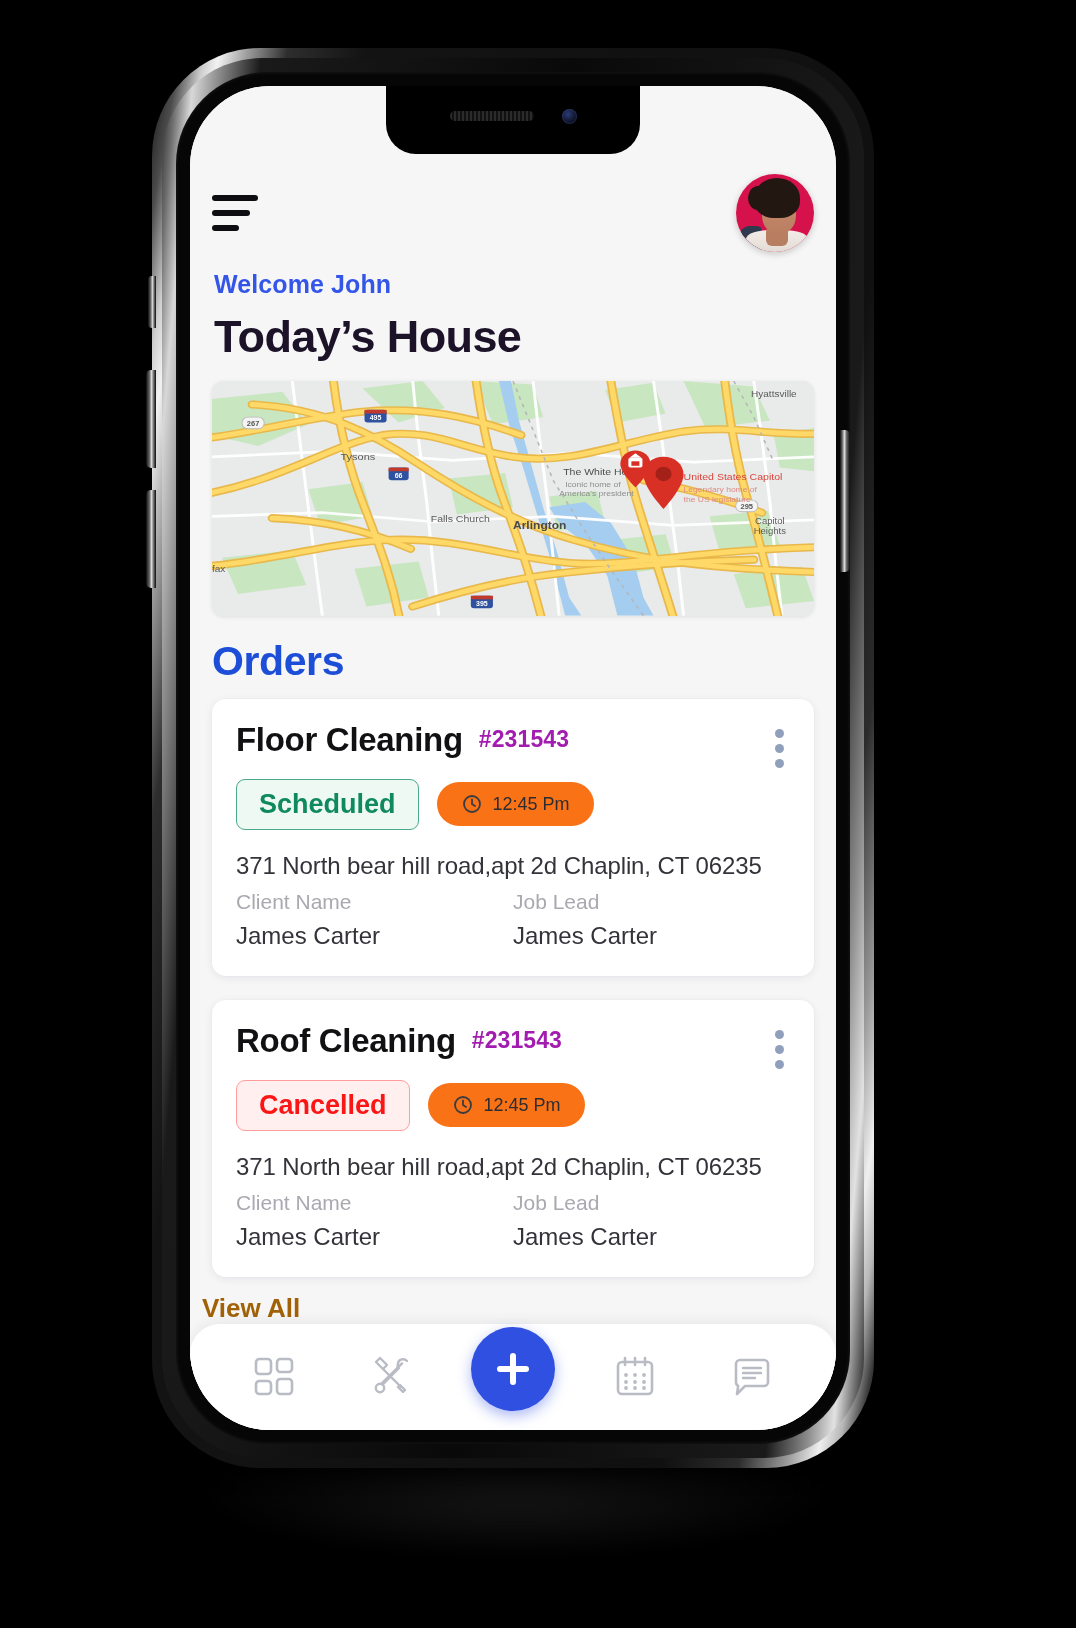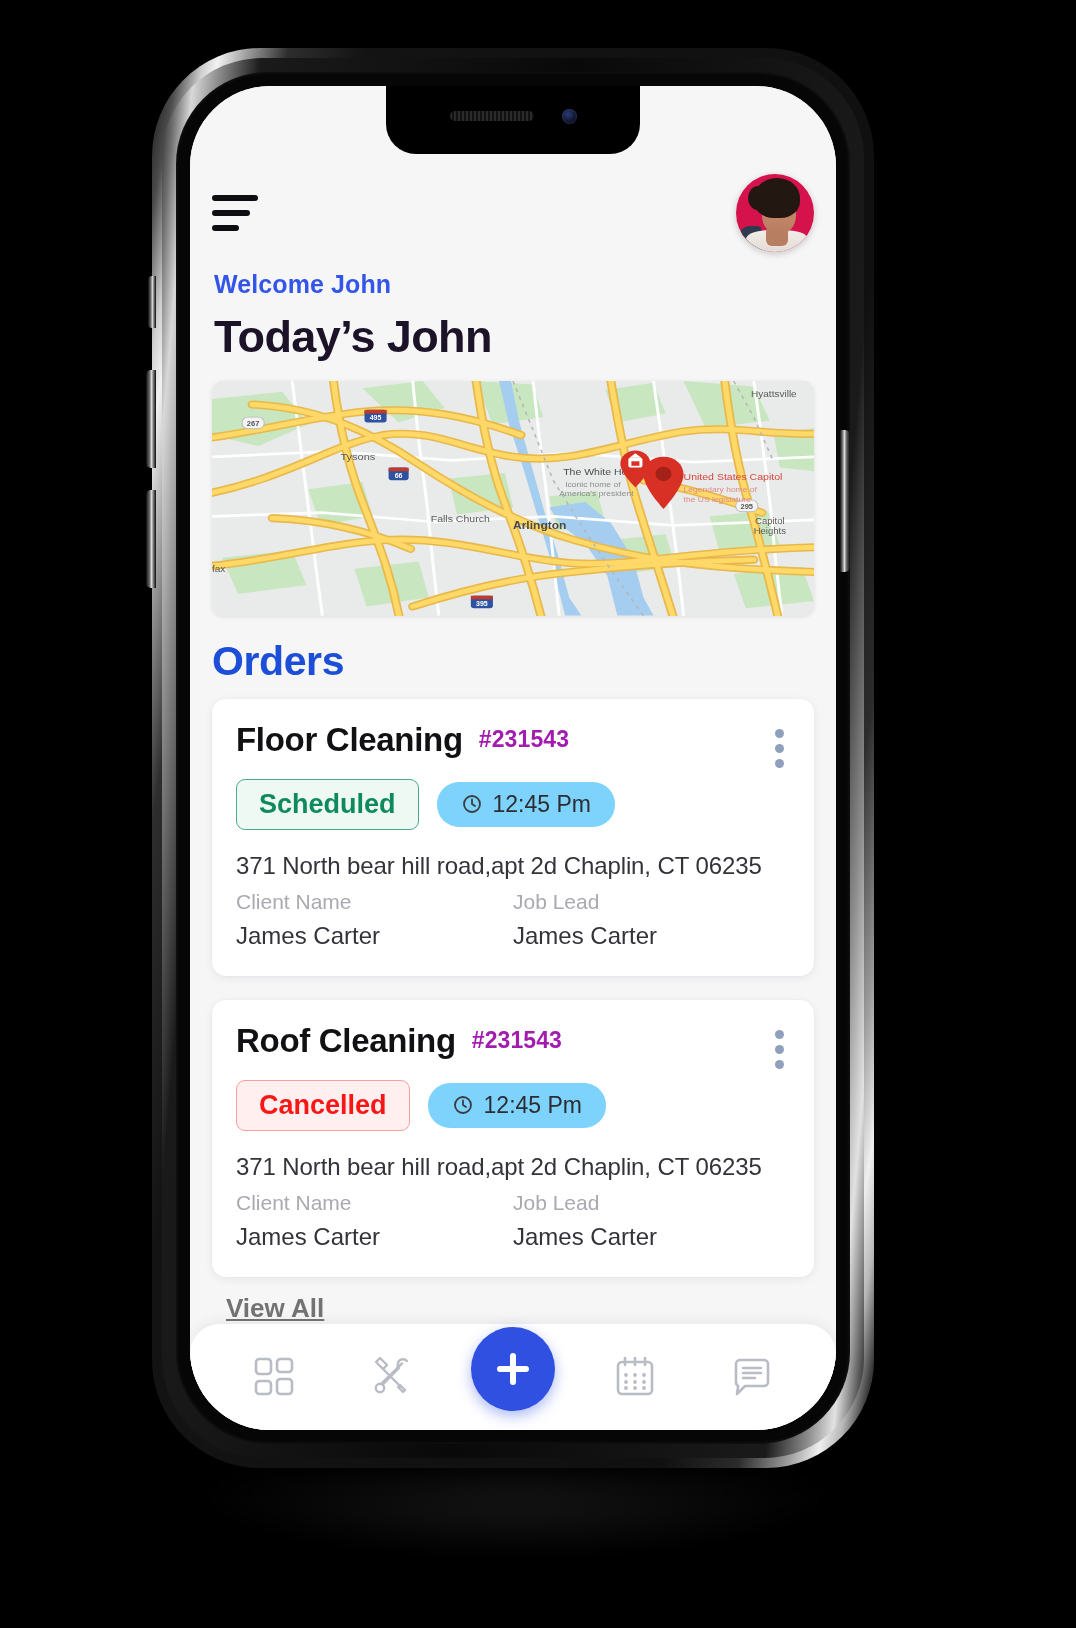--- a/index.html
+++ b/index.html
@@ -233,24 +233,24 @@
     padding: 11px 22px;
     border-radius: 9px;
     border: 1.5px solid transparent;
     line-height: 1;
   }
   .badge.scheduled { color: #0f8a5f; background: #eff9f4; border-color: #4aa98a; }
   .badge.cancelled { color: #fb1616; background: #ffefef; border-color: #ff9d9d; }
 
   .time-pill {
     display: flex; align-items: center; gap: 10px;
-    background: #7dd3fc;
+    background: #f97316;
     border-radius: 22px;
     padding: 11px 24px;
-    font-size: 23px;
+    font-size: 18px;
     color: #2c2c33;
     font-weight: 500;
     line-height: 1;
   }
   .time-pill svg { display:block; }
 
   .order-address {
     margin-top: 22px;
     font-size: 24px;
     color: #33333a;
@@ -260,26 +260,25 @@
   .order-grid {
     margin-top: 10px;
     display: grid;
     grid-template-columns: 1fr 1fr;
     row-gap: 8px;
   }
   .grid-label { font-size: 21px; color: #a9a9b0; }
   .grid-value { font-size: 24px; color: #33333a; }
 
   .view-all {
-    padding: 16px 24px 0 36px;
-    color: #737373;
+    padding: 16px 24px 0 12px;
+    color: #a16207;
     font-size: 26px;
     font-weight: 600;
     cursor: pointer;
-    text-decoration: underline;
   }
 
   
   .bottom-nav {
     margin-top: auto;
     background: #fff;
     border-top-left-radius: 30px;
     border-top-right-radius: 30px;
     height: 118px;
     display: flex;
@@ -340,21 +339,21 @@
           <div class="av-shoulder-l"></div>
           <div class="av-shirt"></div>
           <div class="av-neck"></div>
           <div class="av-face"></div>
           <div class="av-hair"></div>
           <div class="av-hair2"></div>
         </div>
       </div>
 
       <div class="welcome">Welcome John</div>
-      <div class="page-title">Today’s John</div>
+      <div class="page-title">Today’s House</div>
 
       <div class="map-wrap">
         <svg viewBox="0 0 600 260" preserveAspectRatio="none">
           <rect x="0" y="0" width="600" height="260" fill="#e9eaea"></rect>
 
           <g fill="#c8e6c0">
             <path d="M0,20 L70,12 L96,48 L46,72 L0,60 Z"></path>
             <path d="M150,8 L210,0 L232,30 L186,46 Z"></path>
             <path d="M262,0 L320,4 L330,40 L280,48 Z"></path>
             <path d="M392,10 L440,2 L452,36 L404,46 Z"></path>

